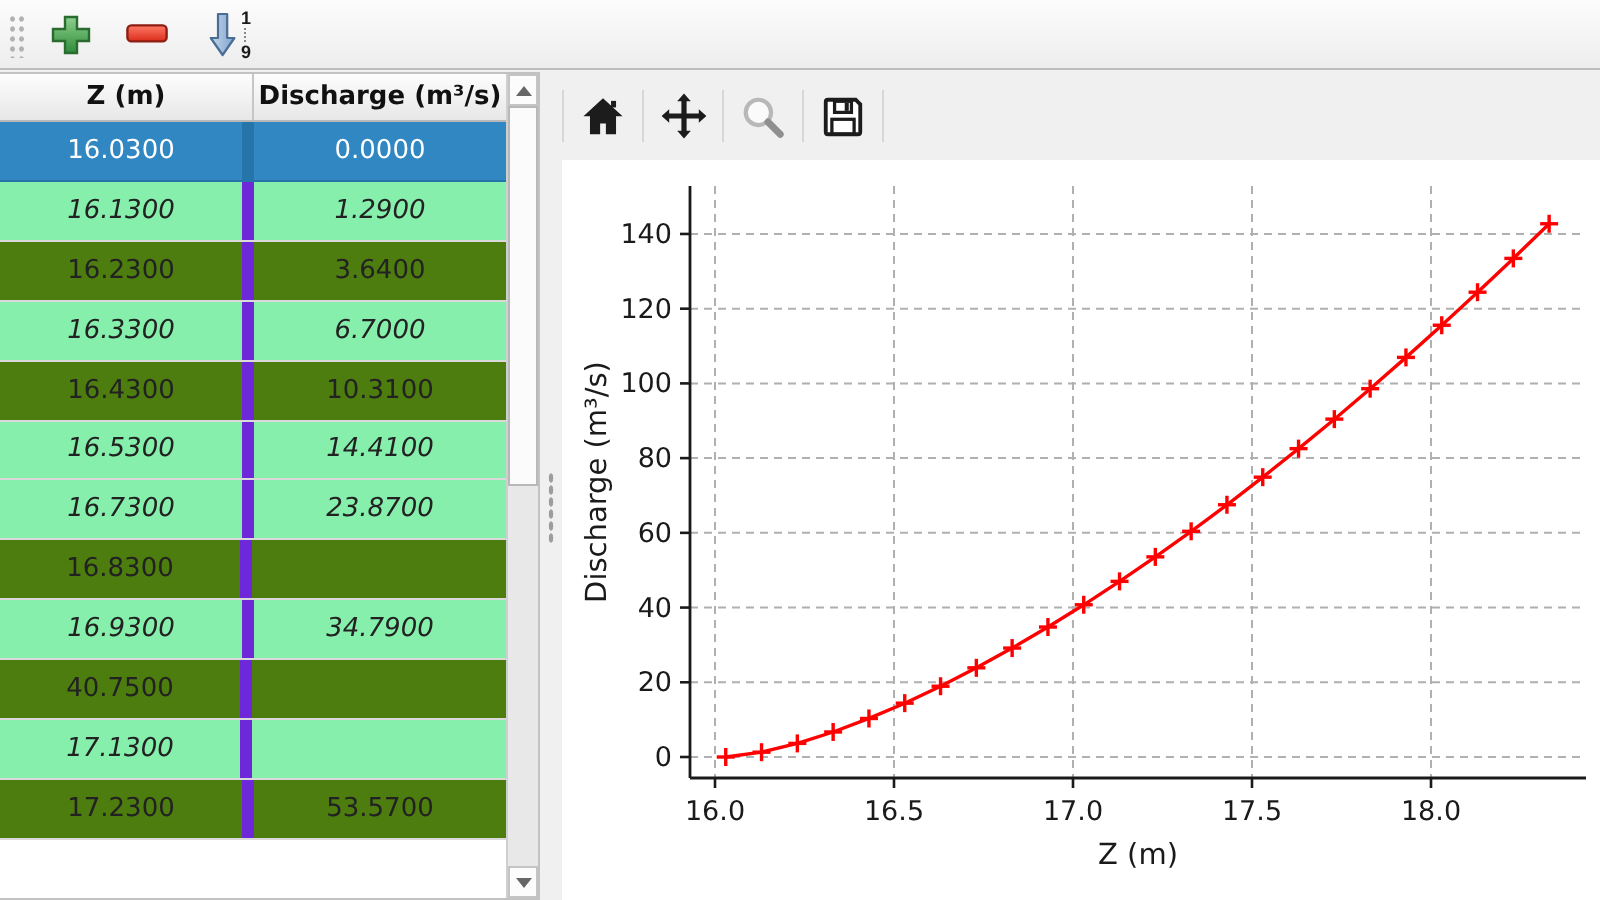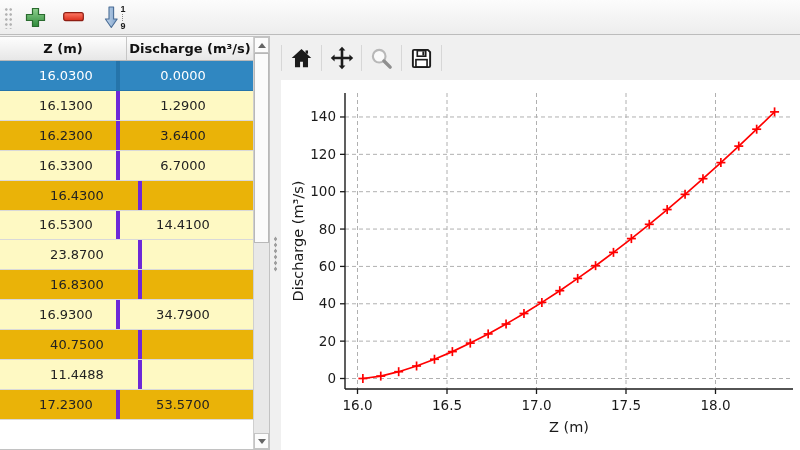--- a/index.html
+++ b/index.html
@@ -37,26 +37,26 @@
   .thead { display:flex; height:24px;
     background:linear-gradient(#fdfdfd,#e7e7e7);
     border-bottom:1px solid #b9b9b9; }
   .th {
     font-size:13px; font-weight:bold; color:#111;
     display:flex; align-items:center; justify-content:center;
   }
   .th.col0 { width:127px; border-right:1px solid #c6c6c6; }
   .th.col1 { width:126px; }
   .tbody { position:absolute; left:0; top:24px; width:253px; height:389px; overflow:hidden; }
-  .trow { display:flex; height:29.92px; background:#eab308; border-bottom:1px solid #d9d9d9; }
-  .trow.alt { background:#fef9c3; }
+  .trow { display:flex; height:29.92px; background:#4d7c0f; border-bottom:1px solid #d9d9d9; }
+  .trow.alt { background:#86efac;font-style:italic; }
   .trow.selected { background:#3087c1; border-bottom-color:#2574aa; }
   .trow.selected .tcell { color:#fff; }
   .tcell { font-size:13px; color:#222; display:flex; align-items:center; justify-content:center; }
-  .tcell:first-child { width:104px; border-right:4px solid #6d28d9;margin-left:16px; }
+  .tcell:first-child { width:127px; border-right:6px solid #6d28d9; }
   .trow.selected .tcell:first-child { border-right-color:#2574aa; }
   .tcell:last-child { width:126px; }
 
   
   .vscroll { position:absolute; right:0; top:0; width:16px; height:412px;
     background:#e8e8e8; border-left:1px solid #cfcfcf; }
   .sb-btn { position:absolute; left:0; width:15px; height:16px; background:#fcfcfc;
     border:1px solid #c4c4c4; display:flex; align-items:center; justify-content:center; }
   .sb-up { top:0; }
   .sb-down { bottom:0; }
@@ -151,40 +151,42 @@
       <div class="trow">
         <div class="tcell">16.2300</div>
         <div class="tcell">3.6400</div>
       </div>
       <div class="trow alt">
         <div class="tcell">16.3300</div>
         <div class="tcell">6.7000</div>
       </div>
       <div class="trow">
         <div class="tcell">16.4300</div>
+        <div class="tcell">10.3100</div>
       </div>
       <div class="trow alt">
         <div class="tcell">16.5300</div>
         <div class="tcell">14.4100</div>
       </div>
       <div class="trow alt">
+        <div class="tcell">16.7300</div>
         <div class="tcell">23.8700</div>
       </div>
       <div class="trow">
         <div class="tcell">16.8300</div>
       </div>
       <div class="trow alt">
         <div class="tcell">16.9300</div>
         <div class="tcell">34.7900</div>
       </div>
       <div class="trow">
         <div class="tcell">40.7500</div>
       </div>
       <div class="trow alt">
-        <div class="tcell">11.4488</div>
+        <div class="tcell">17.1300</div>
       </div>
       <div class="trow">
         <div class="tcell">17.2300</div>
         <div class="tcell">53.5700</div>
       </div>
     </div>
 
   <div class="vscroll">
     <div class="sb-btn sb-up">
       <span class="tri-up"></span>

